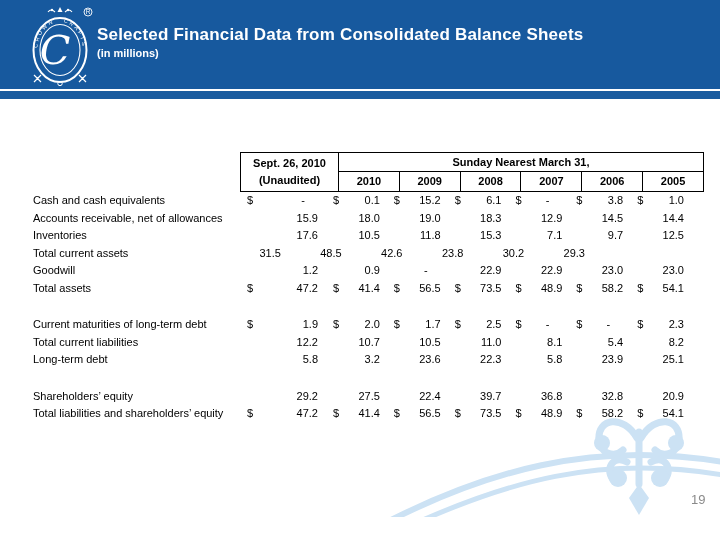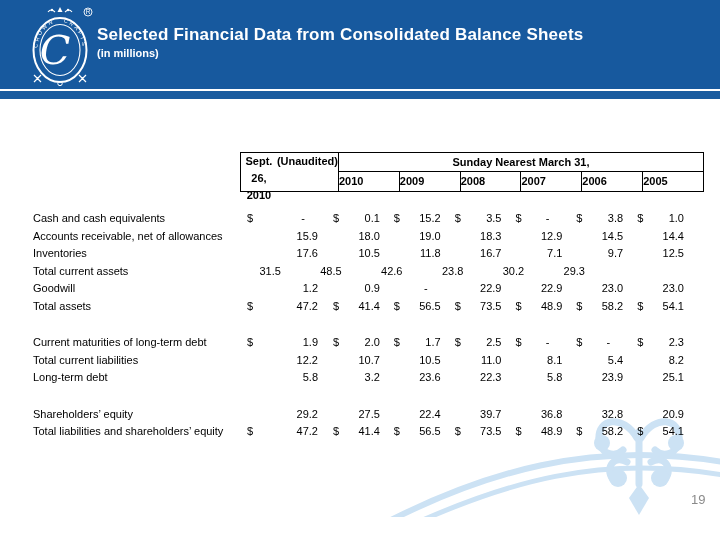--- a/index.html
+++ b/index.html
@@ -20,35 +20,35 @@
   .title{font-size:17px;font-weight:bold;line-height:20px;letter-spacing:0.2px;}
   .subtitle{font-size:11px;font-weight:bold;line-height:13px;margin-top:2px;}
   .page-number{position:absolute;left:691px;top:492px;font-size:13px;color:#8a8a8a;z-index:2;}
   
   .watermark{position:absolute;right:0;top:418px;width:345px;height:99px;z-index:0;}
   
   .fin-table{position:absolute;left:25px;top:152px;width:679px;z-index:1;color:#000;}
   .thead{margin-left:215px;display:flex;width:464px;font-weight:bold;font-size:11px;}
   .thead-left{
     box-sizing:border-box;width:99px;height:40px;border:1.5px solid #000;
-    text-align:center;display:flex;flex-direction:row;justify-content:center;
+    text-align:center;display:flex;flex-direction:column;justify-content:center;
   }
   .thead-left div{line-height:17px;}
   .thead-right{width:365px;}
   .thead-group{
     box-sizing:border-box;height:20px;border:1.5px solid #000;border-left:none;
     text-align:center;line-height:18px;
   }
   .thead-years{display:flex;}
   .ycell{
     box-sizing:border-box;width:60.83px;height:20px;
     border-right:1.5px solid #000;border-bottom:1.5px solid #000;
-    line-height:18px;
-  }
-  .tbody{margin-top:18px;}
+    text-align:center;line-height:18px;
+  }
+  .tbody{margin-top:0;}
   .trow{display:flex;height:17.5px;line-height:17.5px;font-size:11px;}
   .trow.spacer{height:19px;}
   .cell.label{box-sizing:border-box;width:215px;padding-left:8px;white-space:nowrap;}
   .cell.num{position:relative;box-sizing:border-box;text-align:right;white-space:nowrap;}
   .cell.num.first{width:99px;padding-right:21px;}
   .cell.num:not(.first){width:60.83px;padding-right:20px;}
   .dollar{position:absolute;left:-6px;top:0;}
   .cell.num.first .dollar{left:7px;}
   .val.dash{margin-right:13px;}
 </style>
@@ -137,41 +137,41 @@
           <div class="ycell">2005</div>
         </div>
       </div>
     </div>
     <div class="tbody">
         <div class="trow">
           <div class="cell label">Cash and cash equivalents</div>
           <div class="cell num first"><span class="dollar">$</span><span class="val dash">-</span></div>
           <div class="cell num"><span class="dollar">$</span><span class="val">0.1</span></div>
           <div class="cell num"><span class="dollar">$</span><span class="val">15.2</span></div>
-          <div class="cell num"><span class="dollar">$</span><span class="val">3.5</span></div>
+          <div class="cell num"><span class="dollar">$</span><span class="val">6.1</span></div>
           <div class="cell num"><span class="dollar">$</span><span class="val dash">-</span></div>
           <div class="cell num"><span class="dollar">$</span><span class="val">3.8</span></div>
           <div class="cell num"><span class="dollar">$</span><span class="val">1.0</span></div>
         </div>
         <div class="trow">
           <div class="cell label">Accounts receivable, net of allowances</div>
           <div class="cell num first"><span class="val">15.9</span></div>
           <div class="cell num"><span class="val">18.0</span></div>
           <div class="cell num"><span class="val">19.0</span></div>
           <div class="cell num"><span class="val">18.3</span></div>
           <div class="cell num"><span class="val">12.9</span></div>
           <div class="cell num"><span class="val">14.5</span></div>
           <div class="cell num"><span class="val">14.4</span></div>
         </div>
         <div class="trow">
           <div class="cell label">Inventories</div>
           <div class="cell num first"><span class="val">17.6</span></div>
           <div class="cell num"><span class="val">10.5</span></div>
           <div class="cell num"><span class="val">11.8</span></div>
-          <div class="cell num"><span class="val">16.7</span></div>
+          <div class="cell num"><span class="val">15.3</span></div>
           <div class="cell num"><span class="val">7.1</span></div>
           <div class="cell num"><span class="val">9.7</span></div>
           <div class="cell num"><span class="val">12.5</span></div>
         </div>
         <div class="trow">
           <div class="cell label">Total current assets</div>
           <div class="cell num"><span class="val">31.5</span></div>
           <div class="cell num"><span class="val">48.5</span></div>
           <div class="cell num"><span class="val">42.6</span></div>
           <div class="cell num"><span class="val">23.8</span></div>

